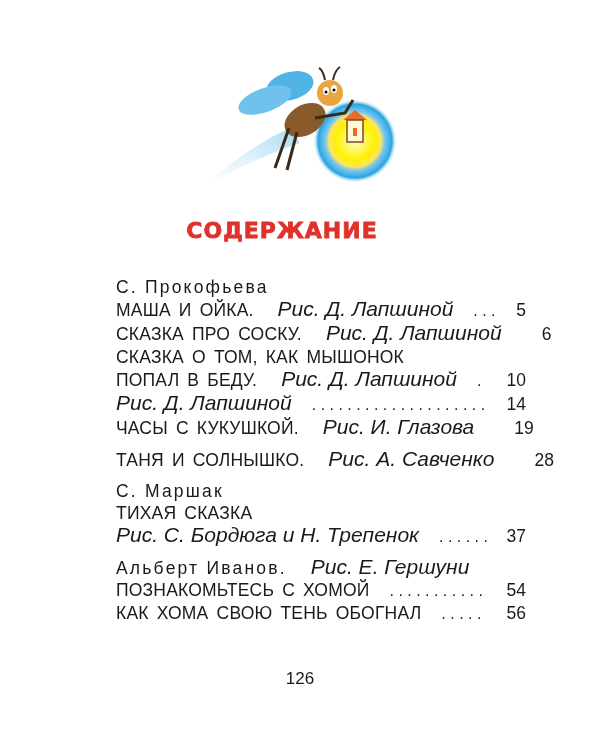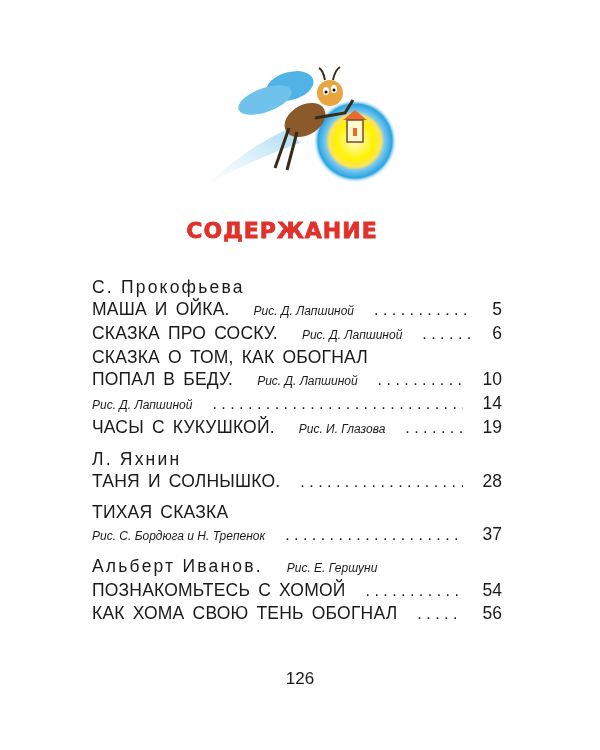--- a/index.html
+++ b/index.html
@@ -2,26 +2,26 @@
 <html><head>
   <meta charset="utf-8">
   <style>
     html, body { margin: 0; padding: 0; background: #ffffff; }
     body { width: 600px; height: 750px; position: relative; overflow: hidden;
       font-family: "Liberation Sans", sans-serif; color: #1a1a1a; }
     .illustration { position: absolute; left: 200px; left: 205px; top: 58px; width: 200px; height: 130px; }
     .title { position: absolute; top: 218px; left: 0; width: 564px; text-align: center;
       font-family: "DejaVu Sans", sans-serif; font-weight: 900; font-size: 22px; letter-spacing: 1px;
       color: #e0312b; -webkit-text-stroke: 0.8px #e0312b; }
-    .toc { position: absolute; left: 92px; top: 276px; width: 410px; font-size: 17.5px; line-height: 22px; }
+    .toc { position: absolute; left: 116px; top: 276px; width: 410px; font-size: 17.5px; line-height: 22px; }
     .author { letter-spacing: 2.2px; }
     .gap { height: 8px; }
     .line { display: flex; align-items: baseline; white-space: nowrap; gap: 18px; }
     .line .t { letter-spacing: 0.2px; word-spacing: 3px; }
-    .line .il { font-style: italic; font-size: 12px; margin-left: 6px; }
+    .line .il { font-style: italic; font-size: 21px; margin-left: 6px; }
     .line .il.first { margin-left: 0; }
     .line .dots { flex: 1; overflow: hidden; margin: 0 2px; font-size: 16px; letter-spacing: 3.4px; color: #1a1a1a; }
     .line .dots::before { content: ". . . . . . . . . . . . . . . . . . . . . . . . . . . . . . . . . . . . . . . . . . . . . . . . . . . . . . . . . . . . . . . . . . . . . . . ."; letter-spacing: 0; word-spacing: 0px; }
     .line .pg { text-align: right; }
     .pagenum { position: absolute; top: 669px; left: 0; width: 600px; text-align: center; font-size: 17px; }
   </style>
 </head>
 <body>
 
 <div class="illustration">
@@ -74,21 +74,21 @@
       <span class="dots"></span>
       <span class="pg">5</span>
     </div>
   <div class="line">
       <span class="t">СКАЗКА ПРО СОСКУ.</span>
       <span class="il">Рис. Д. Лапшиной</span>
       <span class="dots"></span>
       <span class="pg">6</span>
     </div>
   <div class="line">
-      <span class="t">СКАЗКА О ТОМ, КАК ОБОГНАЛ</span>
+      <span class="t">СКАЗКА О ТОМ, КАК МЫШОНОК</span>
     </div>
   <div class="line">
       <span class="t">ПОПАЛ В БЕДУ.</span>
       <span class="il">Рис. Д. Лапшиной</span>
       <span class="dots"></span>
       <span class="pg">10</span>
     </div>
   <div class="line">
       <span class="il first">Рис. Д. Лапшиной</span>
       <span class="dots"></span>
@@ -96,29 +96,30 @@
     </div>
   <div class="line">
       <span class="t">ЧАСЫ С КУКУШКОЙ.</span>
       <span class="il">Рис. И. Глазова</span>
       <span class="dots"></span>
       <span class="pg">19</span>
     </div>
 
   <div class="gap"></div>
 
-  <div class="author">Л. Яхнин</div>
   <div class="line">
       <span class="t">ТАНЯ И СОЛНЫШКО.</span>
+      <span class="il">Рис. А. Савченко</span>
       <span class="dots"></span>
       <span class="pg">28</span>
     </div>
 
   <div class="gap"></div>
 
+  <div class="author">С. Маршак</div>
   <div class="line">
       <span class="t">ТИХАЯ СКАЗКА</span>
     </div>
   <div class="line">
       <span class="il first">Рис. С. Бордюга и Н. Трепенок</span>
       <span class="dots"></span>
       <span class="pg">37</span>
     </div>
 
   <div class="gap"></div>

